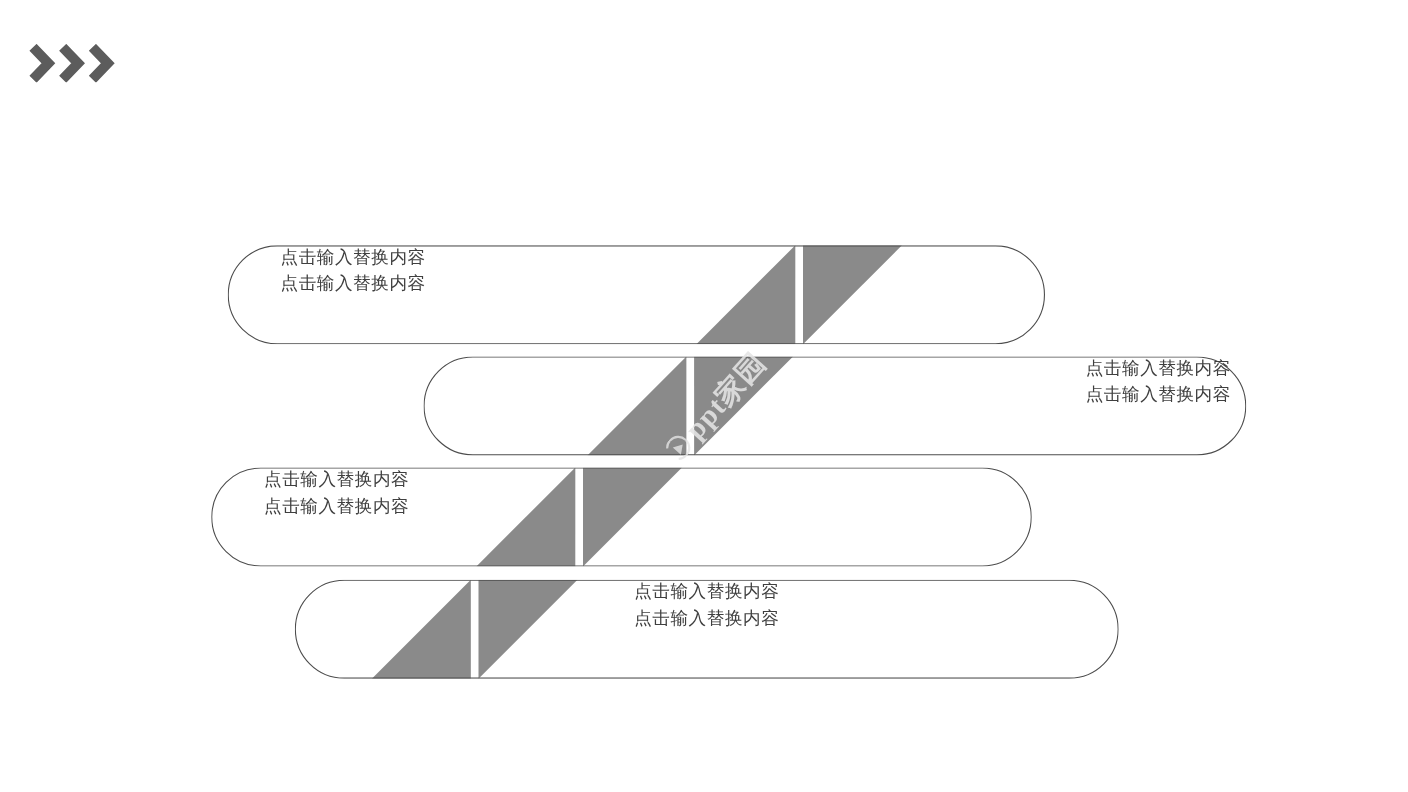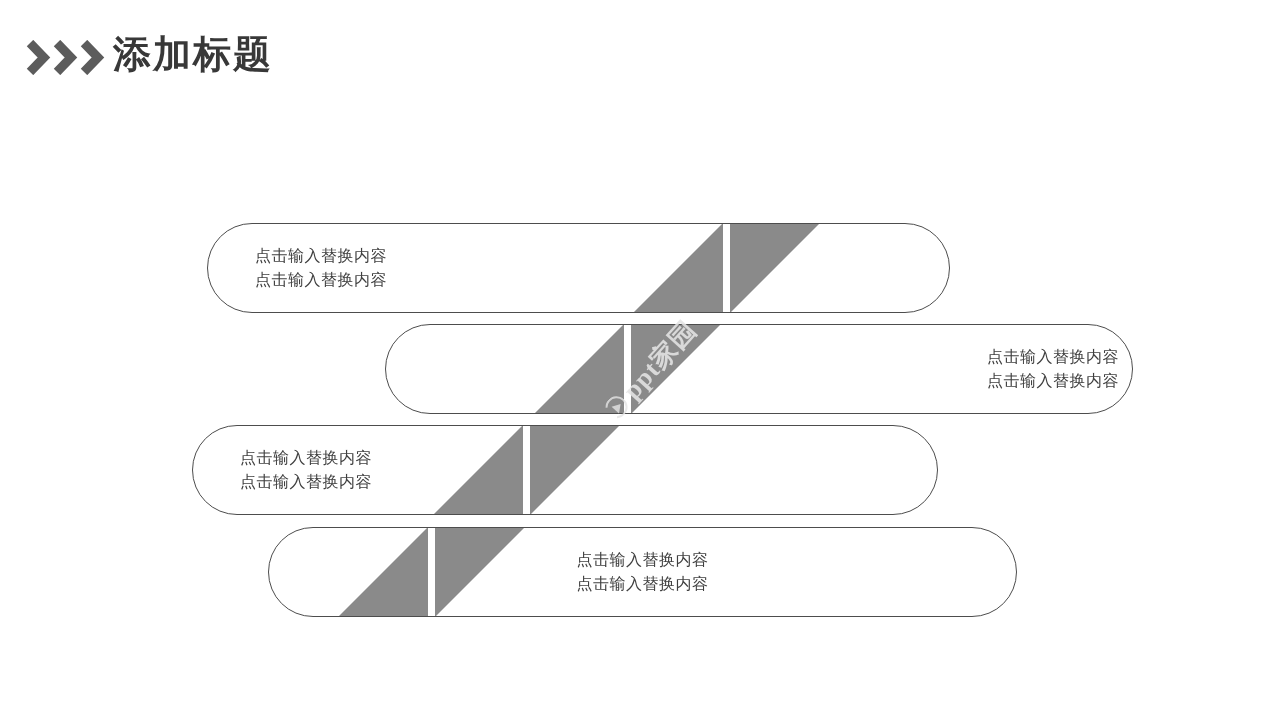--- a/index.html
+++ b/index.html
@@ -46,21 +46,20 @@
     position: absolute;
     height: 90px;
   }
   .pill svg { position: absolute; left: 0; top: 0; display: block; }
   .pill-text {
     position: absolute;
     top: 0;
     height: 100%;
     display: flex;
     flex-direction: column;
-    justify-content: center;
     font-size: 16px;
     line-height: 24px;
     color: var(--body-text);
     letter-spacing: 0.5px;
     white-space: nowrap;
   }
   .pill-1 { left: 207px; top: 223px; width: 743px; }
   .pill-2 { left: 385px; top: 324px; width: 748px; }
   .pill-3 { left: 192px; top: 425px; width: 746px; }
   .pill-4 { left: 268px; top: 527px; width: 749px; }
@@ -112,21 +111,20 @@
 
 <div class="slide">
 
   <svg class="header-chevrons" viewBox="0 0 80 35" aria-hidden="true">
     <g fill="none" stroke="var(--chevron)" stroke-width="9" stroke-linejoin="miter">
       <path d="M4 3 L18 17.5 L4 32"></path>
       <path d="M31 3 L45 17.5 L31 32"></path>
       <path d="M58 3 L72 17.5 L58 32"></path>
     </g>
   </svg>
-  <h1 class="slide-title">添加标题</h1>
 
   <div class="pill pill-1">
     <svg width="743" height="90" viewBox="0 0 743 90">
       <defs>
           <clipPath id="clip1">
             <rect x="0" y="0" width="743" height="90" rx="45" ry="45"></rect>
           </clipPath>
         </defs>
       <rect x="0.5" y="0.5" width="742" height="89" rx="44.5" ry="44.5" fill="#ffffff" stroke="none"></rect>
       <g clip-path="url(#clip1)">

